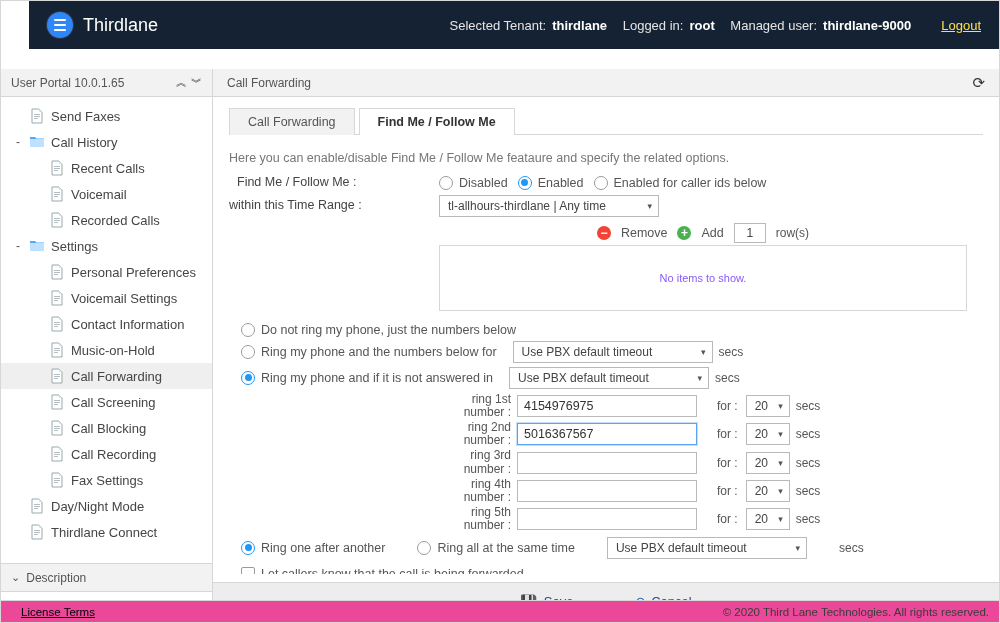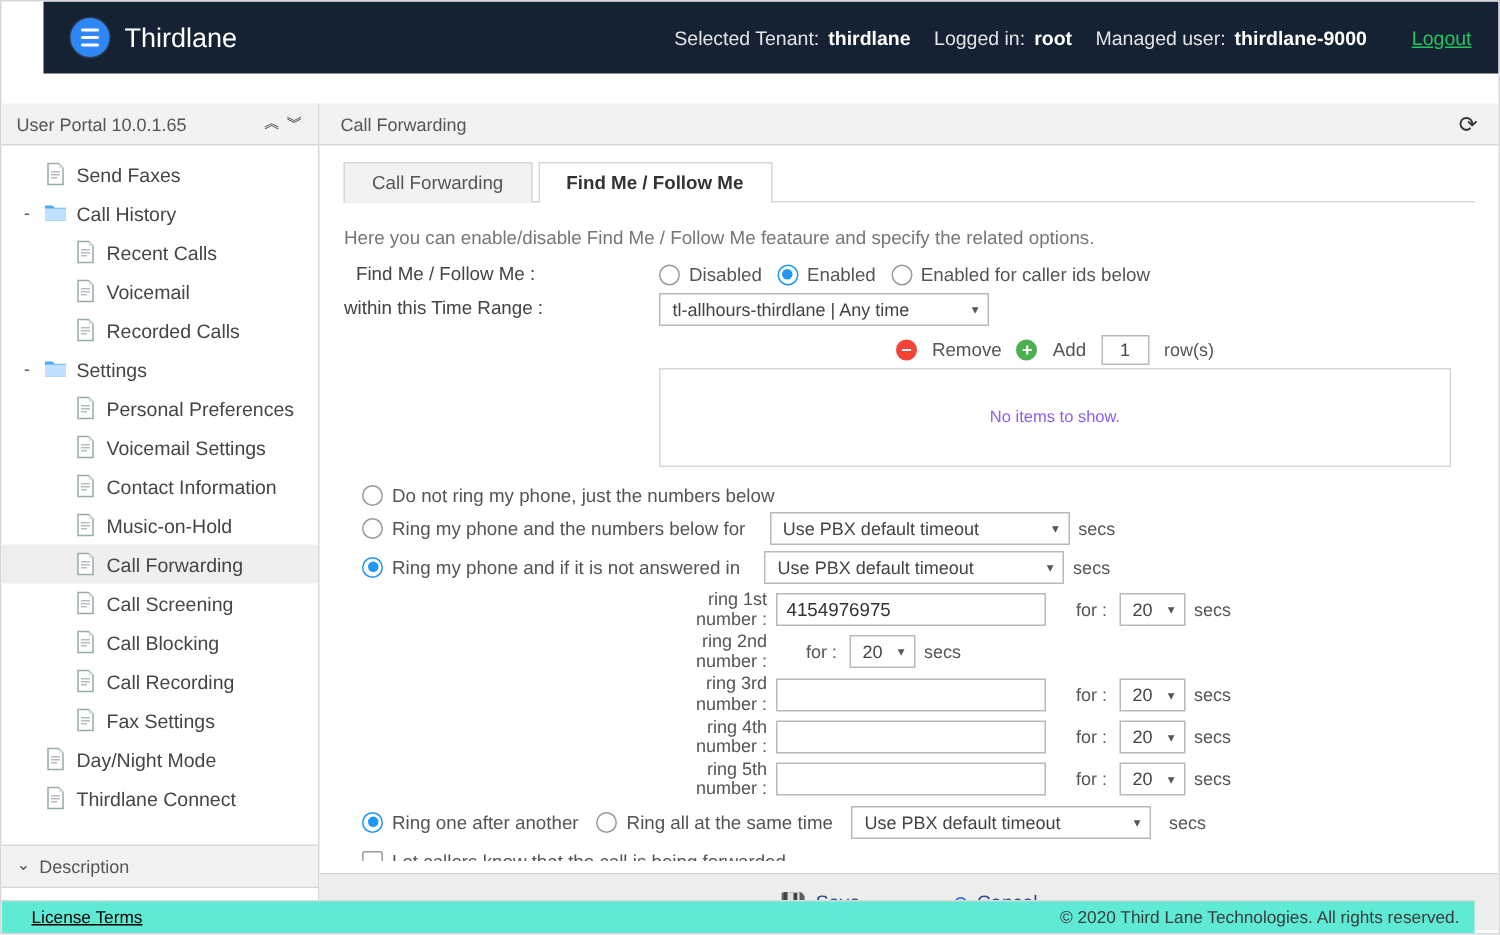--- a/index.html
+++ b/index.html
@@ -47,21 +47,21 @@
     background:#2f86f6;
     display:flex;align-items:center;justify-content:center;
     box-shadow:0 0 0 1px rgba(255,255,255,.1);
   }
   .logo-lines{display:flex;flex-direction:column;gap:3px;}
   .logo-lines span{display:block;width:12px;height:2px;border-radius:2px;background:#fff;}
   .brand{font-size:18px;font-weight:500;}
   .header-spacer{flex:1;}
   .header-status{display:flex;gap:6px;align-items:center;font-size:13px;color:#e4e4e4;}
   .header-status b{font-weight:600;color:#fff;}
-  .logout{margin-left:30px;color:#22c55e;text-decoration:underline;font-size:13px;}
+  .logout{margin-left:30px;color:#fde047;text-decoration:underline;font-size:13px;}
 
   
   .body{display:flex;height:calc(100% - 48px - 22px);margin-top:20px;}
   .sidebar{
     width:212px;
     border-right:1px solid var(--border);
     display:flex;
     flex-direction:column;
     background:#fff;
   }
@@ -234,24 +234,24 @@
     display:flex;align-items:center;justify-content:center;gap:60px;
     border-top:1px solid var(--border);
     font-size:13px;
   }
   .footer-btn{display:flex;align-items:center;gap:6px;cursor:pointer;color:#284b8f;}
   .footer-btn.cancel{color:#284b8f;}
   .footer-btn .glyph{font-size:14px;}
 
   
   .page-footer{
-    height:22px;background:#5eead4;border-top:1px solid var(--border);
+    height:22px;background:#ec4899;border-top:1px solid var(--border);
     display:flex;align-items:center;justify-content:space-between;
     padding:0 10px;font-size:11.5px;color:#3b3b3b;
-    position:absolute;bottom:0;left:0;right:16px;
+    position:absolute;bottom:0;left:0;right:0;
   }
   .page-footer a{color:#000;text-decoration:underline;margin-left:10px;}
 
   
   .scroll-pane::-webkit-scrollbar{width:14px;}
   .scroll-pane::-webkit-scrollbar-track{background:#f1f1f1;}
   .scroll-pane::-webkit-scrollbar-thumb{background:#bdbdbd;border-radius:2px;border:3px solid #f1f1f1;}
   .scroll-pane::-webkit-scrollbar-button{height:14px;background:#eaeaea;}
 </style>
 </head>
@@ -617,20 +617,21 @@
               <input class="num-input" value="4154976975" style="">
               <span style="margin: 0px 8px 0px 20px;">for :</span>
               <div class="select small">
                 <span>20</span>
                 <span class="arw">▾</span>
               </div>
               <span class="txt" style="margin-left: 6px;">secs</span>
             </div>
             <div class="ring-row">
               <div class="rlbl">ring 2nd <br>number :</div>
+              <input class="num-input active" value="5016367567" style="">
               <span style="margin: 0px 8px 0px 20px;">for :</span>
               <div class="select small">
                 <span>20</span>
                 <span class="arw">▾</span>
               </div>
               <span class="txt" style="margin-left: 6px;">secs</span>
             </div>
             <div class="ring-row">
               <div class="rlbl">ring 3rd <br>number :</div>
               <input class="num-input" style="">
@@ -658,21 +659,21 @@
               <div class="select small">
                 <span>20</span>
                 <span class="arw">▾</span>
               </div>
               <span class="txt" style="margin-left: 6px;">secs</span>
             </div>
           </div>
 
         <div class="form-row" style="margin-left:0;">
           <div class="lbl" style="width:12px;"></div>
-          <div class="field" id="ring-mode" style="gap:12px;">
+          <div class="field" id="ring-mode" style="gap:32px;">
               <label class="radio-wrap">
                 <span class="radio checked"></span>
                 <span>Ring one after another</span>
               </label>
               <label class="radio-wrap">
                 <span class="radio"></span>
                 <span>Ring all at the same time</span>
               </label>
               <div class="select" style="min-width: 200px;">
                 <span>Use PBX default timeout</span>

